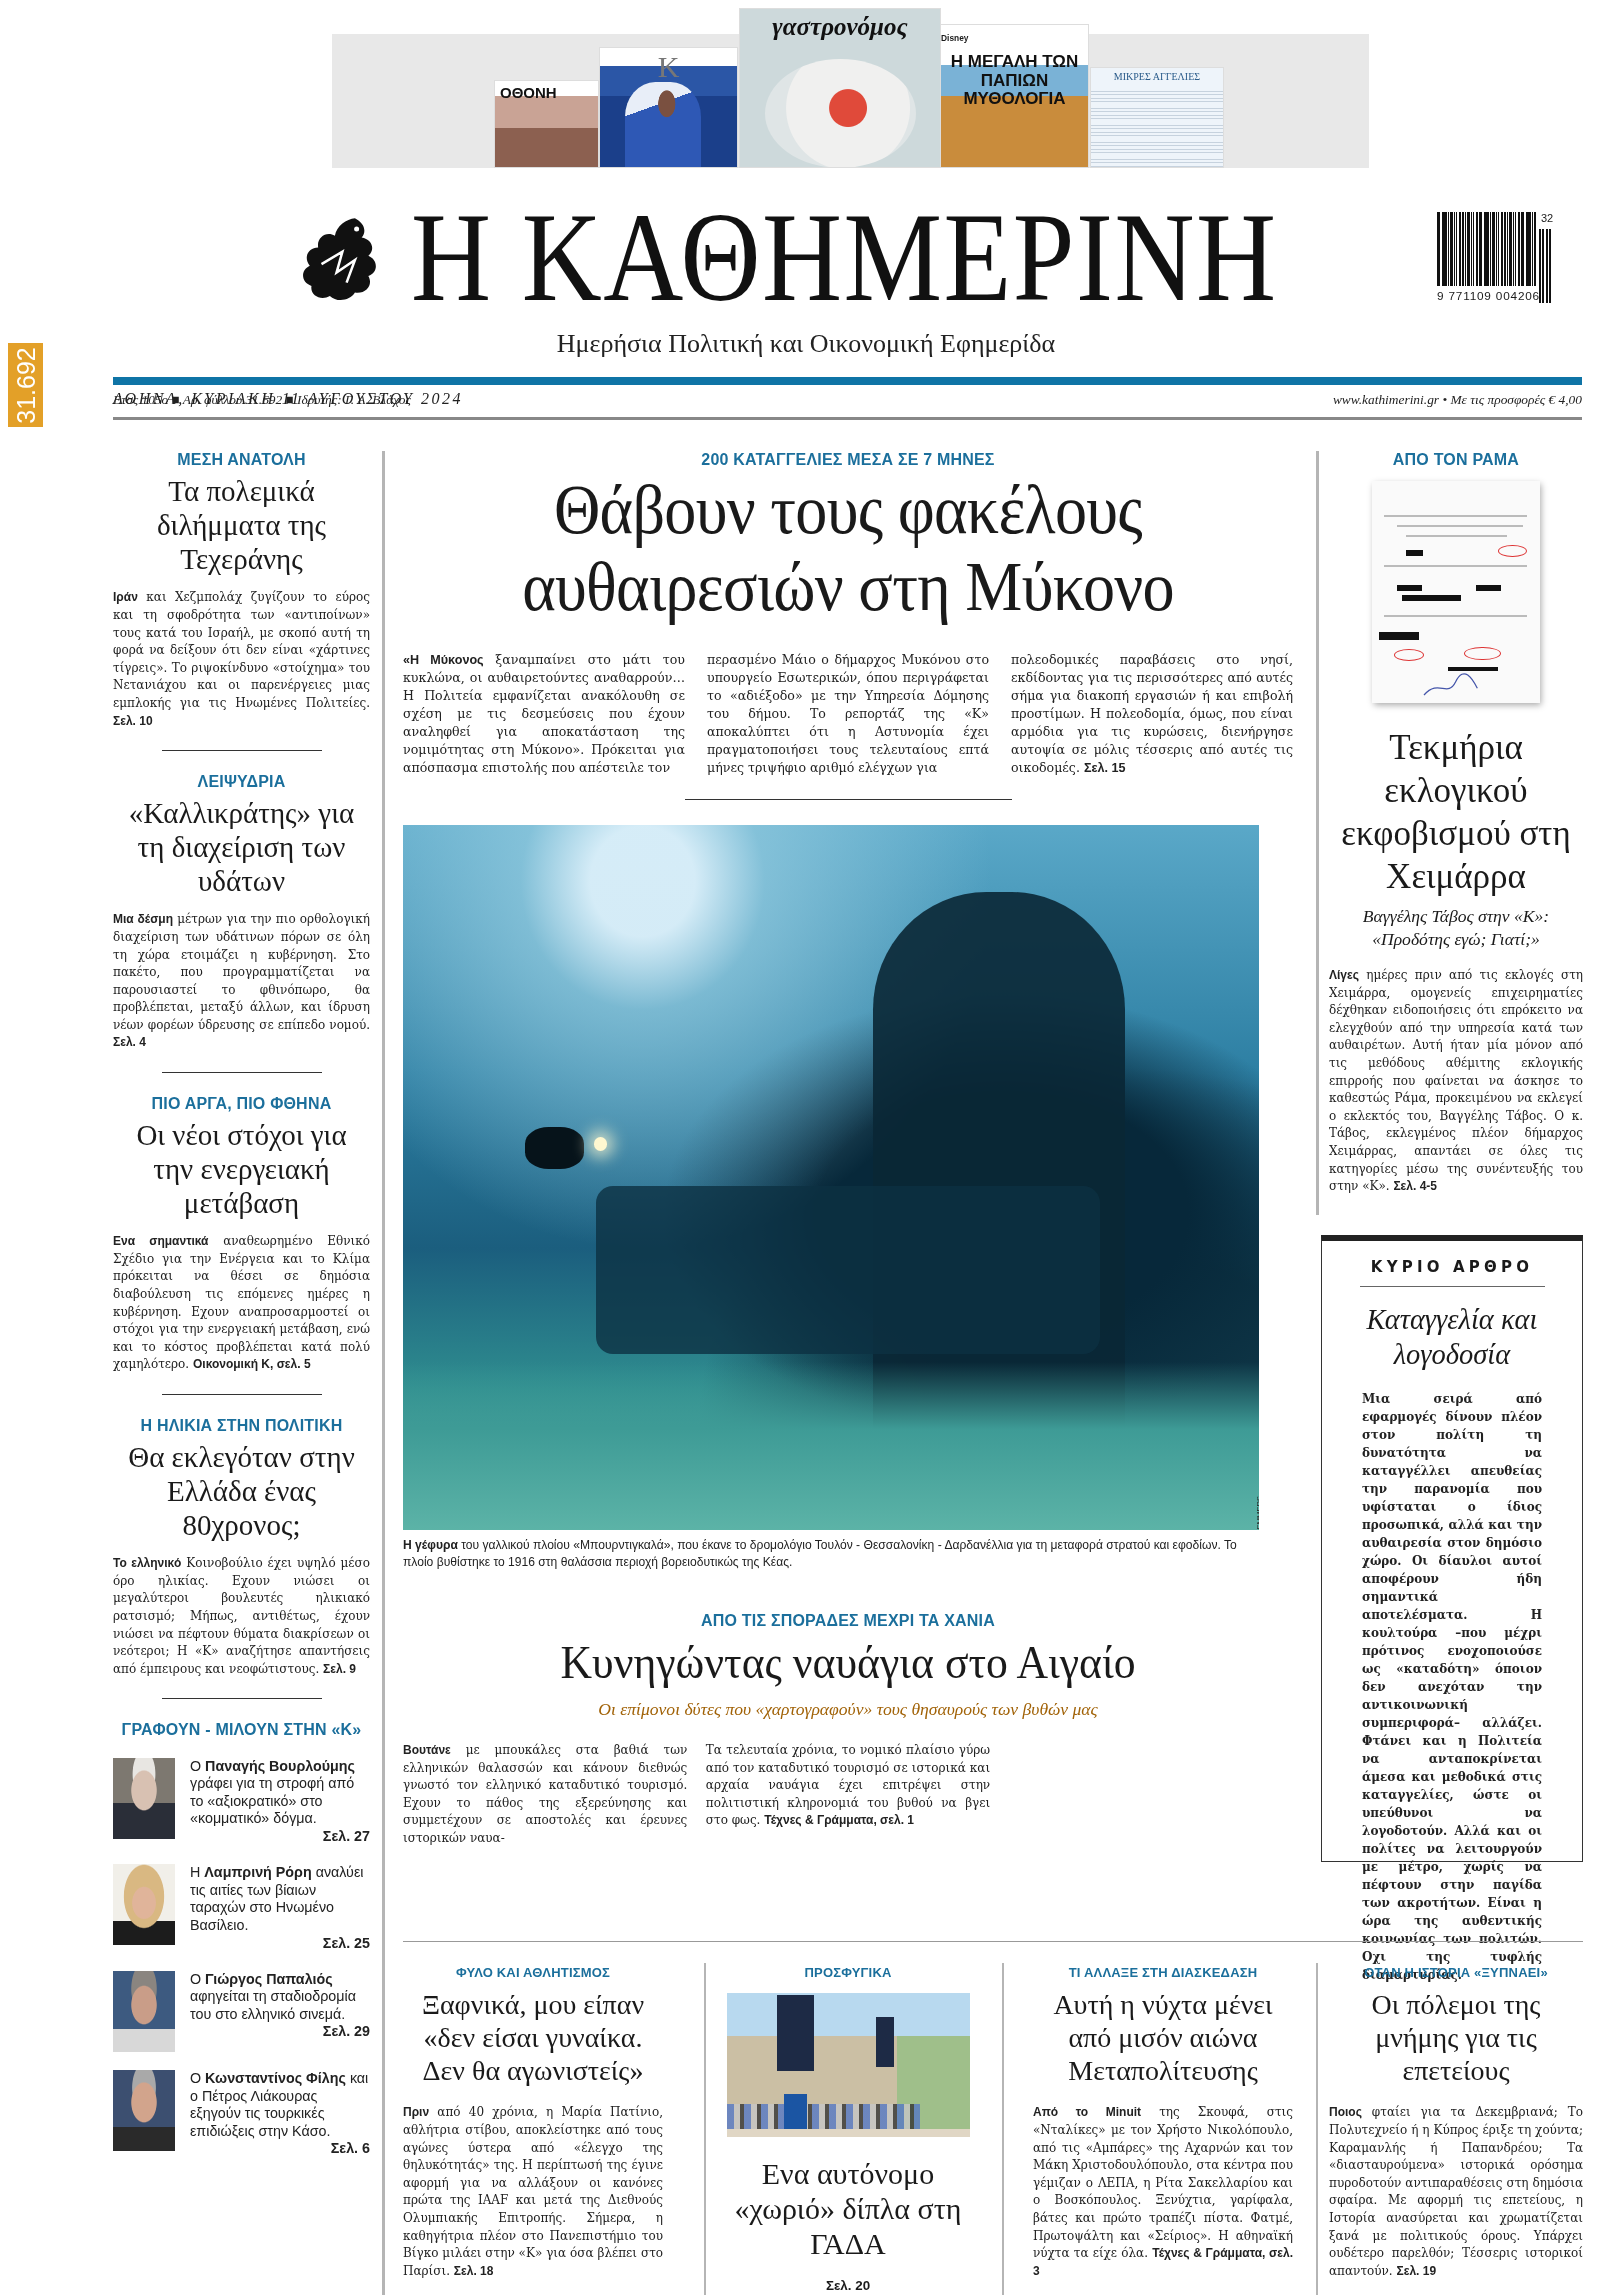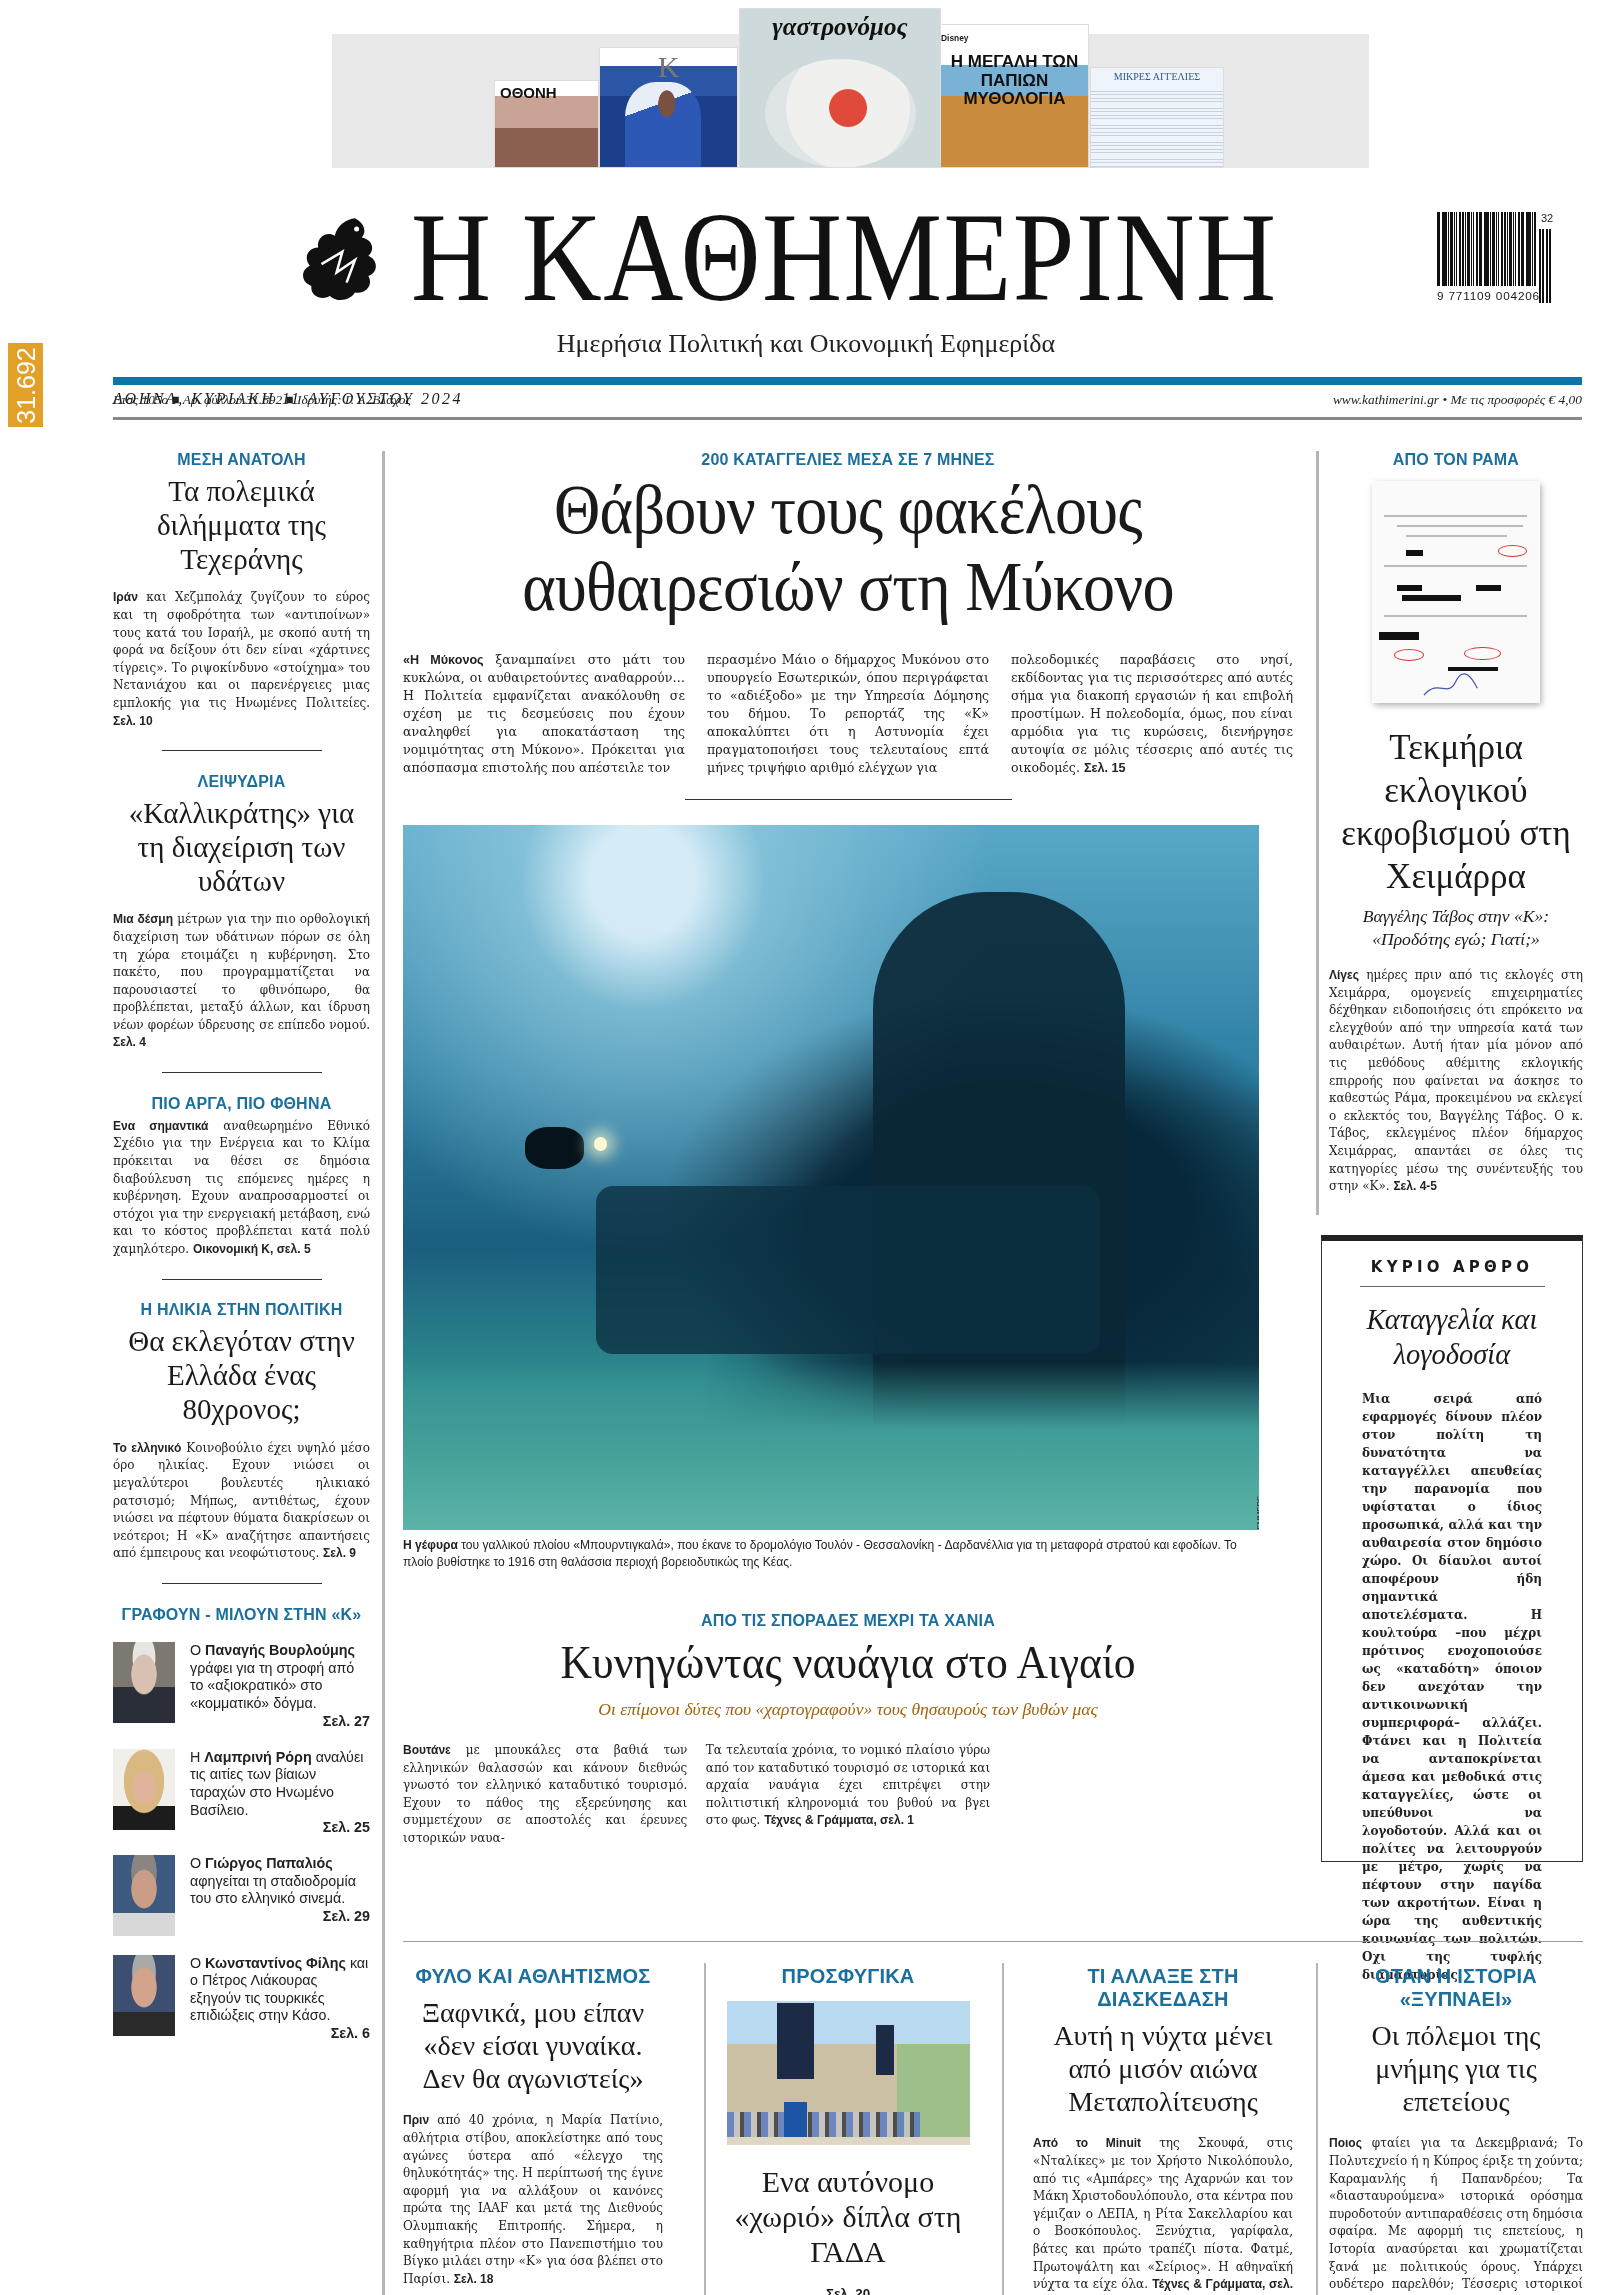--- a/index.html
+++ b/index.html
@@ -103,21 +103,21 @@
   .editorial .ed-rule { width: 185px; height: 0.8px; background: #666; margin: 10px auto 0; }
   .editorial .ed-title { font-family: "Liberation Serif", serif; font-style: italic; font-size: 28.5px; line-height: 35px; text-align: center; margin-top: 15px; }
   .editorial .ed-body { font-family: "DejaVu Serif", serif; font-weight: bold; font-size: 12px; line-height: 18px; color: #222; margin: 18.5px 40px 0 40px; text-align: justify; }
 
   .bottom-hrule { position: absolute; left: 403px; top: 1941px; width: 1180px; height: 0.8px; background: #999; }
   .bottom-row { position: absolute; top: 1965px; }
   .b1 { left: 403px; width: 260px; }
   .b2 { left: 722px; width: 252px; }
   .b3 { left: 1033px; width: 260px; }
   .b4 { left: 1329px; width: 254px; }
-  .bottom-row .kicker { font-size: 20px; }
+  .bottom-row .kicker { font-size: 13px; }
   .bottom-row .headline { font-size: 28px; line-height: 33px; margin-top: 8.4px; }
   .bottom-row .body { margin-top: 17px; font-size: 12px; line-height: 17.6px; }
   .gada-img { width: 243px; height: 144px; margin: 13.4px auto 0; position: relative; overflow: hidden;
     background: linear-gradient(180deg, #b8d9ef 0 30%, transparent 30%), linear-gradient(90deg, #cbbfa4 0 70%, #9fbf8a 70% 100%); }
   .gada-img .banner { position: absolute; top: 1.7px; width: 37px; height: 76px; background: #1d2a45; }
   .gada-img .graffiti { position: absolute; left: 0; right: 50px; bottom: 8.4px; height: 25px; background: repeating-linear-gradient(90deg,#5578c5 0 6.7px,#c6c6c6 6.7px 13.4px,#333 13.4px 17px); opacity: 0.8; }
   .gada-img .door { position: absolute; left: 57px; bottom: 8.4px; width: 23.5px; height: 35px; background: #1b55a3; }
   .gada-img .road { position: absolute; left: 0; right: 0; bottom: 0; height: 8.4px; background: #e0d6c4; }
   .gada-headline { font-size: 30px !important; line-height: 35px !important; margin-top: 18.5px !important; }
   .gada-ref { text-align: center; font-family: "Liberation Sans", sans-serif; font-weight: bold; font-size: 13.4px; margin-top: 17px; }
@@ -183,20 +183,21 @@
     <div class="short-rule"></div>
   </div>
   <div class="left-story">
     <div class="kicker">ΛΕΙΨΥΔΡΙΑ</div>
     <div class="headline">«Καλλικράτης» για τη διαχείριση των υδάτων</div>
     <div class="body"><span class="lead">Μια δέσμη</span><span> μέτρων για την πιο ορθολογική διαχείριση των υδάτινων πόρων σε όλη τη χώρα ετοιμάζει η κυβέρνηση. Στο πακέτο, που προγραμματίζεται να παρουσιαστεί το φθινόπωρο, θα προβλέπεται, μεταξύ άλλων, και ίδρυση νέων φορέων ύδρευσης σε επίπεδο νομού. </span><span class="page-ref">Σελ. 4</span></div>
     <div class="short-rule"></div>
   </div>
   <div class="left-story">
     <div class="kicker">ΠΙΟ ΑΡΓΑ, ΠΙΟ ΦΘΗΝΑ</div>
+    <div class="headline">Οι νέοι στόχοι για την ενεργειακή μετάβαση</div>
     <div class="body"><span class="lead">Ενα σημαντικά</span><span> αναθεωρημένο Εθνικό Σχέδιο για την Ενέργεια και το Κλίμα πρόκειται να θέσει σε δημόσια διαβούλευση τις επόμενες ημέρες η κυβέρνηση. Εχουν αναπροσαρμοστεί οι στόχοι για την ενεργειακή μετάβαση, ενώ και το κόστος προβλέπεται κατά πολύ χαμηλότερο. </span><span class="page-ref">Οικονομική Κ, σελ. 5</span></div>
     <div class="short-rule"></div>
   </div>
   <div class="left-story">
     <div class="kicker">Η ΗΛΙΚΙΑ ΣΤΗΝ ΠΟΛΙΤΙΚΗ</div>
     <div class="headline">Θα εκλεγόταν στην Ελλάδα ένας 80χρονος;</div>
     <div class="body"><span class="lead">Το ελληνικό</span><span> Κοινοβούλιο έχει υψηλό μέσο όρο ηλικίας. Εχουν νιώσει οι μεγαλύτεροι βουλευτές ηλικιακό ρατσισμό; Μήπως, αντιθέτως, έχουν νιώσει να πέφτουν θύματα διακρίσεων οι νεότεροι; Η «Κ» αναζήτησε απαντήσεις από έμπειρους και νεοφώτιστους. </span><span class="page-ref">Σελ. 9</span></div>
     <div class="short-rule"></div>
   </div>
 

